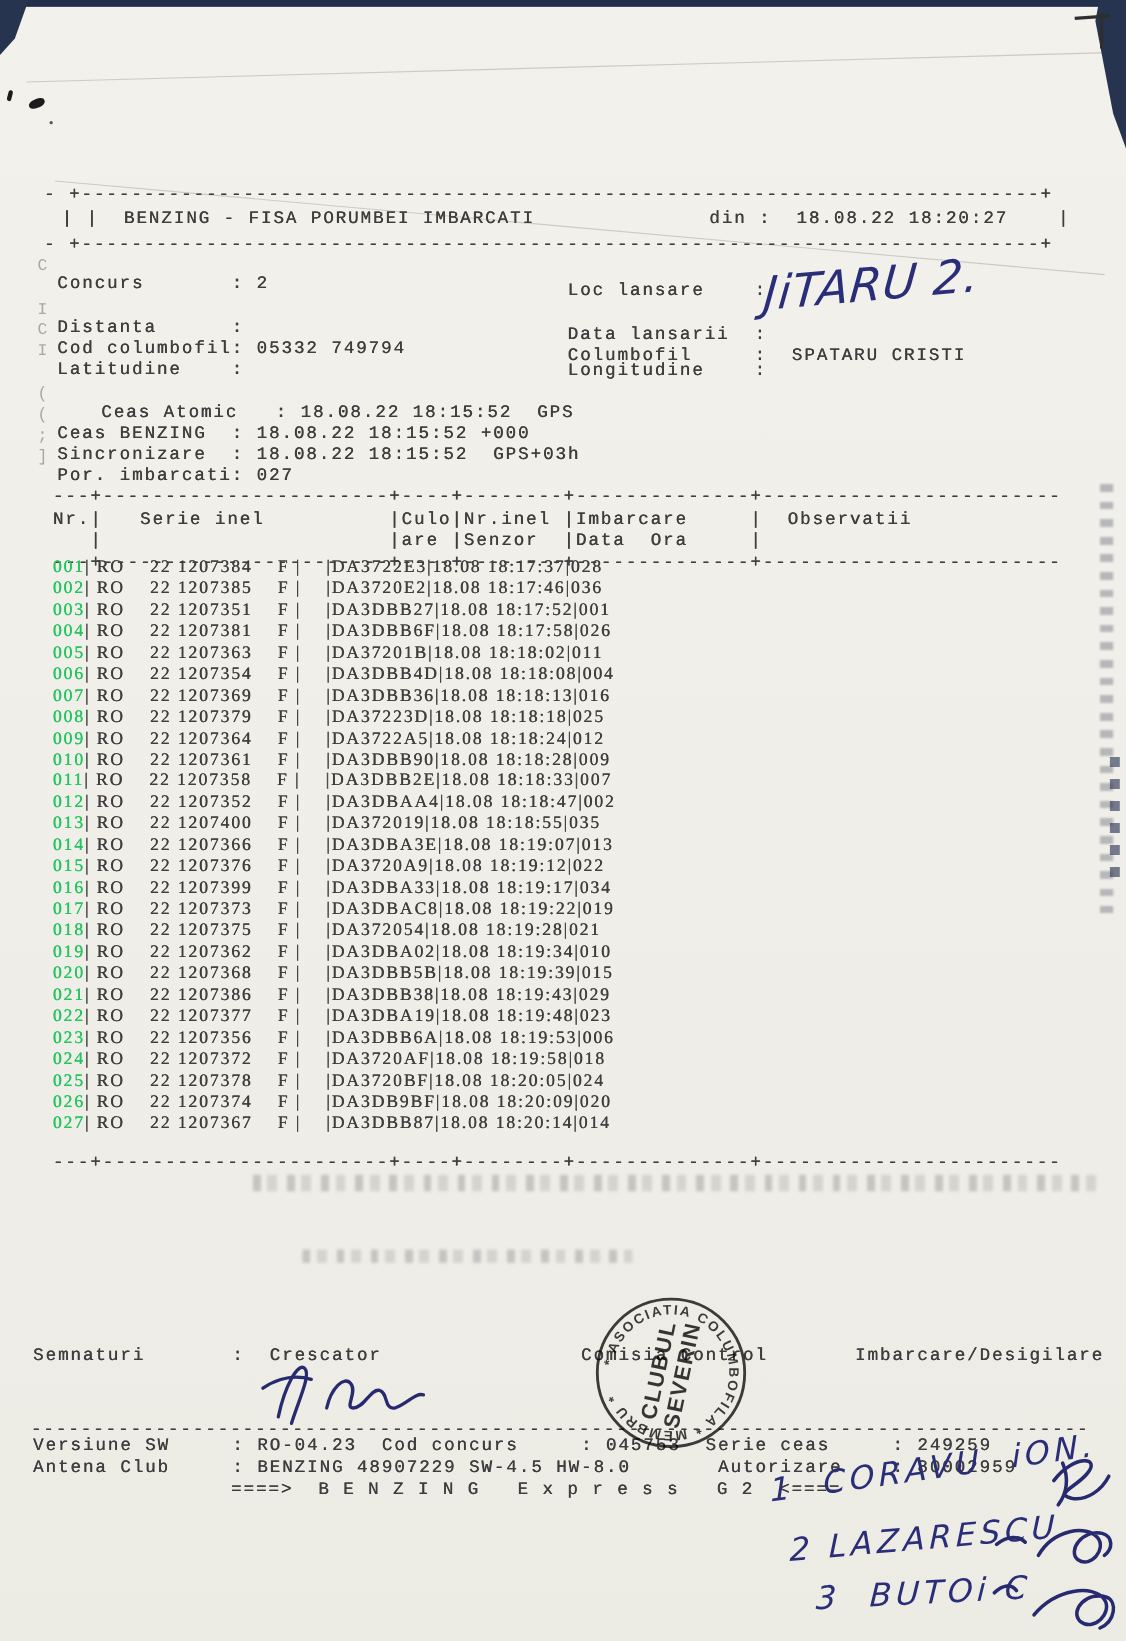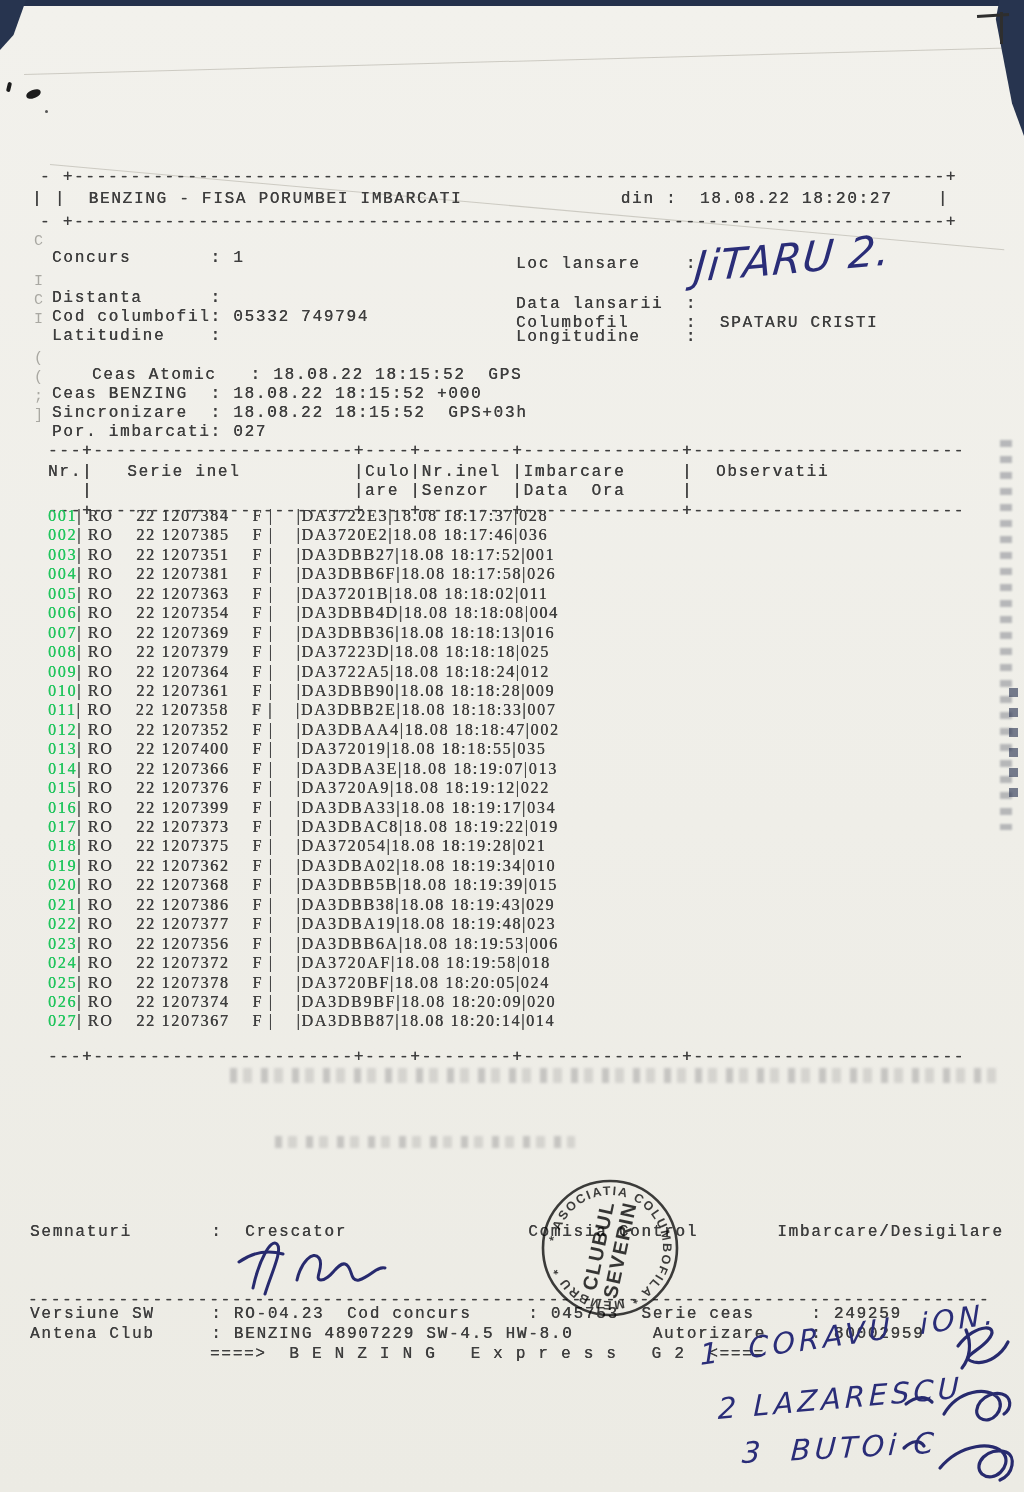--- a/index.html
+++ b/index.html
@@ -53,25 +53,25 @@
 <div class="abs" id="edge-topstrip"></div>
 <div class="abs" id="edge-topleft"></div>
 <div class="abs" id="edge-topright"></div>
 <div class="abs" id="corner-mark-h"></div>
 <div class="abs" id="corner-mark-v"></div>
 <div class="abs inkmark" style="left:26px;top:90px;width:15px;height:8px;border-radius:45%;transform:rotate(-22deg);"></div>
 <div class="abs inkmark" style="left:7px;top:82px;width:4px;height:10px;border-radius:2px;transform:rotate(14deg);"></div>
 <div class="abs" style="left:45px;top:110px;width:3px;height:3px;border-radius:50%;background:#555;"></div>
 
 <pre class="abs mono" style="left:40px;top:152px;">- +-----------------------------------------------------------------------------+</pre>
-<pre class="abs mono" style="left:32px;top:174px;">| |  BENZING - FISA PORUMBEI IMBARCATI              din :  18.08.22 18:20:27    |</pre>
+<pre class="abs mono" style="left:56px;top:174px;">| |  BENZING - FISA PORUMBEI IMBARCATI              din :  18.08.22 18:20:27    |</pre>
 <pre class="abs mono" style="left:40px;top:197px;">- +-----------------------------------------------------------------------------+</pre>
 
 <span class="abs ghost" style="left:34px;top:233px;">C</span>
-<pre class="abs mono" style="left:52px;top:233px;">Concurs       : 1</pre>
+<pre class="abs mono" style="left:52px;top:233px;">Concurs       : 2</pre>
 <span class="abs ghost" style="left:34px;top:273px;">I</span>
 <pre class="abs mono" style="left:52px;top:273px;">Distanta      :</pre>
 <span class="abs ghost" style="left:34px;top:292px;">C</span>
 <pre class="abs mono" style="left:52px;top:292px;">Cod columbofil: 05332 749794</pre>
 <span class="abs ghost" style="left:34px;top:311px;">I</span>
 <pre class="abs mono" style="left:52px;top:311px;">Latitudine    :</pre>
 
 <pre class="abs mono" style="left:516px;top:239px;">Loc lansare    :</pre>
 <pre class="abs mono" style="left:516px;top:279px;">Data lansarii  :</pre>
 <pre class="abs mono" style="left:516px;top:298px;text-align:center;">Columbofil     :  SPATARU CRISTI</pre>

